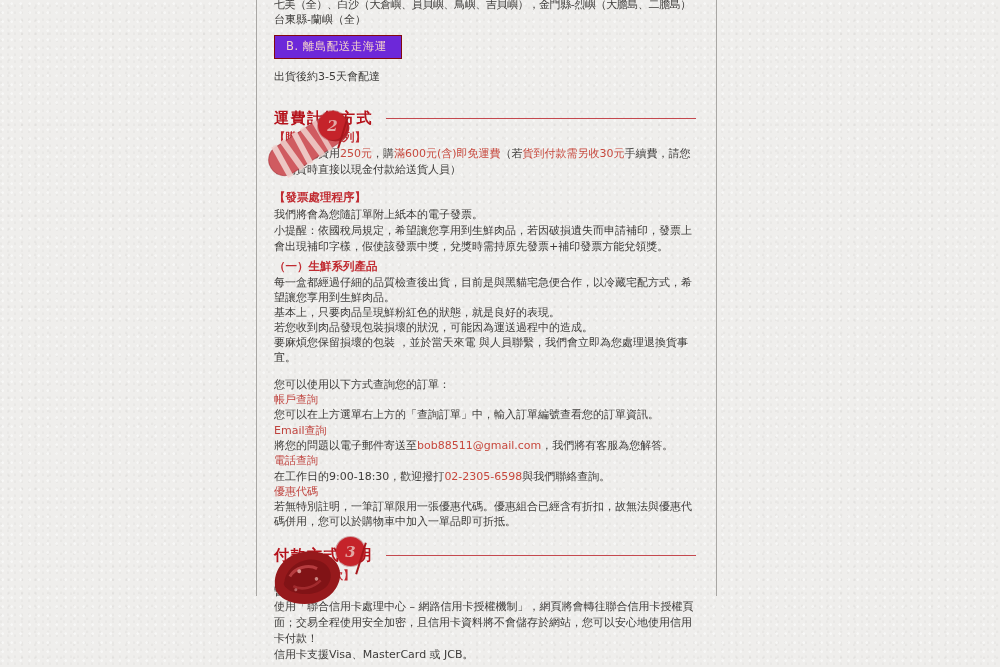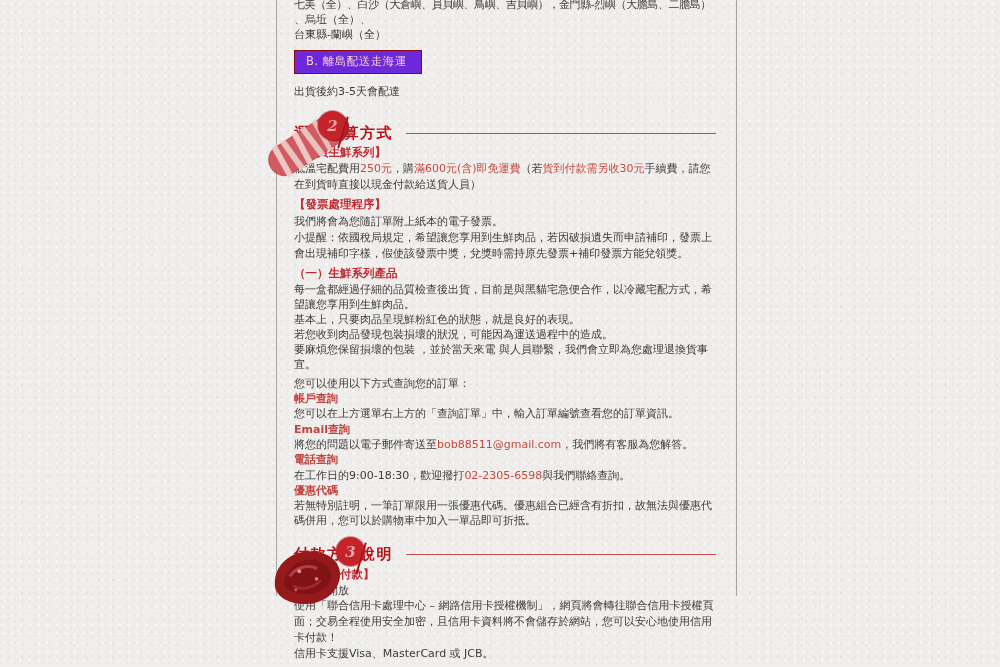--- a/index.html
+++ b/index.html
@@ -16,21 +16,21 @@
     background-image:
       radial-gradient(circle at 30% 40%, rgba(255,255,255,0.5) 0 1px, transparent 1.6px),
       radial-gradient(circle at 70% 60%, rgba(120,115,110,0.06) 0 1px, transparent 1.6px),
       radial-gradient(circle at 15% 80%, rgba(120,115,110,0.05) 0 1px, transparent 1.5px);
     background-size: 9px 9px, 13px 13px, 7px 7px;
     pointer-events: none;
     z-index: 0;
   }
   .column {
     position: absolute;
-    left: 276px; top: 0;
+    left: 256px; top: 0;
     width: 461px; height: 596px;
     box-sizing: border-box;
     border-left: 1px solid #a9a7a4;
     border-right: 1px solid #a9a7a4;
     z-index: 1;
   }
   .inner { padding: 0 20px 0 17px; }
 
   .body-text {
     font-size: 11px;
@@ -77,27 +77,27 @@
   }
 
   .sub-head {
     font-size: 11.5px;
     font-weight: bold;
     color: #c12b31;
     line-height: 15px;
   }
   .mt2 { margin-top: 2px; }
   .mt4 { margin-top: 4px; }
-  .mt12 { margin-top: 4px; }
+  .mt12 { margin-top: 12px; }
 
   .r { color: #c7483d; }
   .link { color: #c7483d; cursor: pointer; }
 
   .q-block { line-height: 15.3px; font-size: 11px; color: #3d3b39; }
-  .q-label { color: #c0443f; font-weight: bold; }
+  .q-label { color: #c0443f; font-weight: normal; }
 
   .fresh p { margin: 0; }
   .fresh { line-height: 15px; }
 
   
   .deco { position: absolute; z-index: 2; }
   .badge {
     position: absolute;
     z-index: 3;
     width: 29px; height: 29px;
@@ -158,21 +158,20 @@
 <div class="badge" style="left:336px; top:537px;">
   <span>3</span>
   <span class="badge-slash"></span>
 </div>
 
 <div class="column">
   <div class="inner">
 
     <div class="islands body-text">
       <div class="nowrap">七美（全）、白沙（大倉嶼、員貝嶼、鳥嶼、吉貝嶼），金門縣-烈嶼（大膽島、二膽島）</div>
-      <div>、烏坵（全）、</div>
       <div>台東縣-蘭嶼（全）</div>
     </div>
 
     <div class="banner">B. 離島配送走海運</div>
 
     <p class="body-text note">出貨後約3-5天會配達</p>
 
     <div class="section-head s2">
       <span class="section-title">運費計算方式</span>
       <span class="section-rule"></span>

